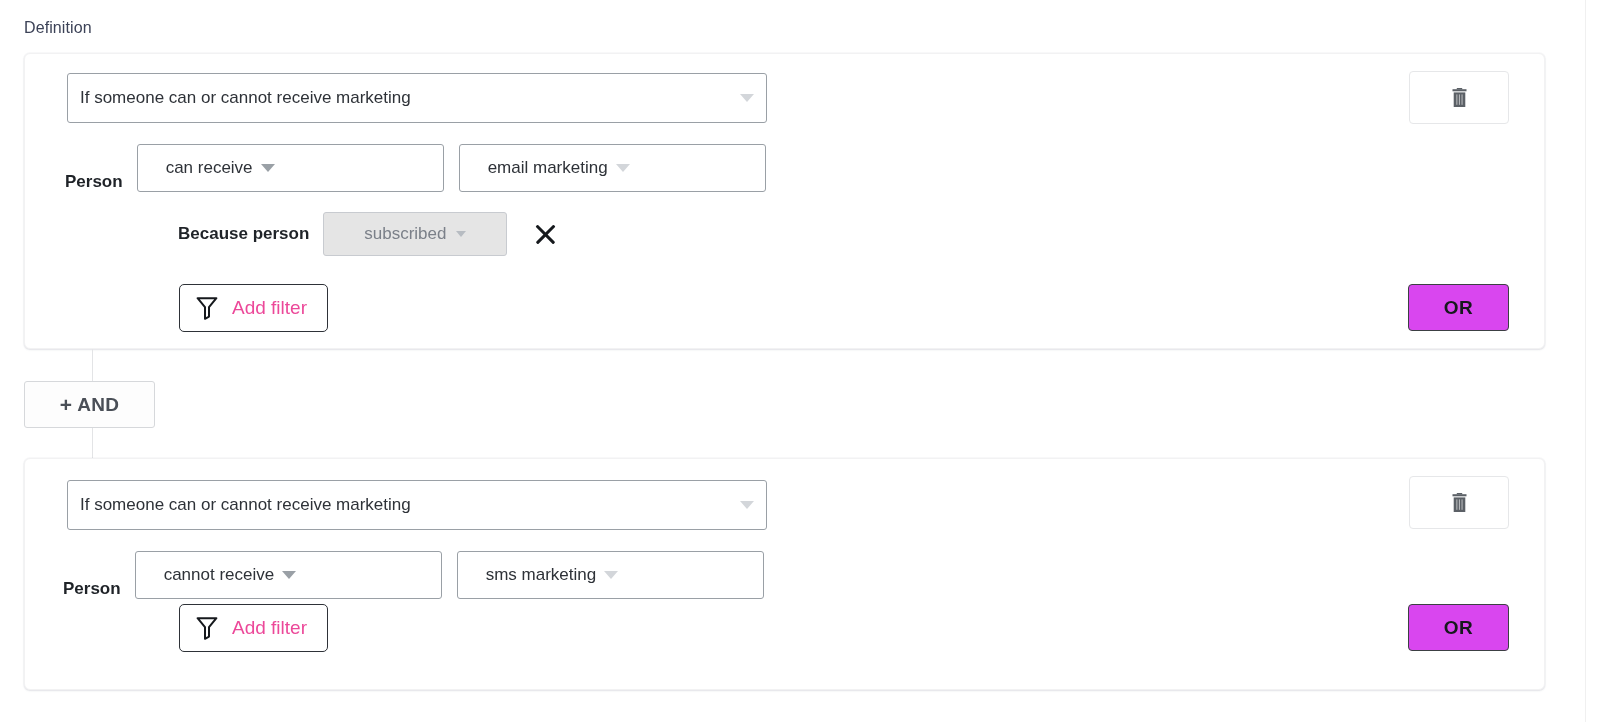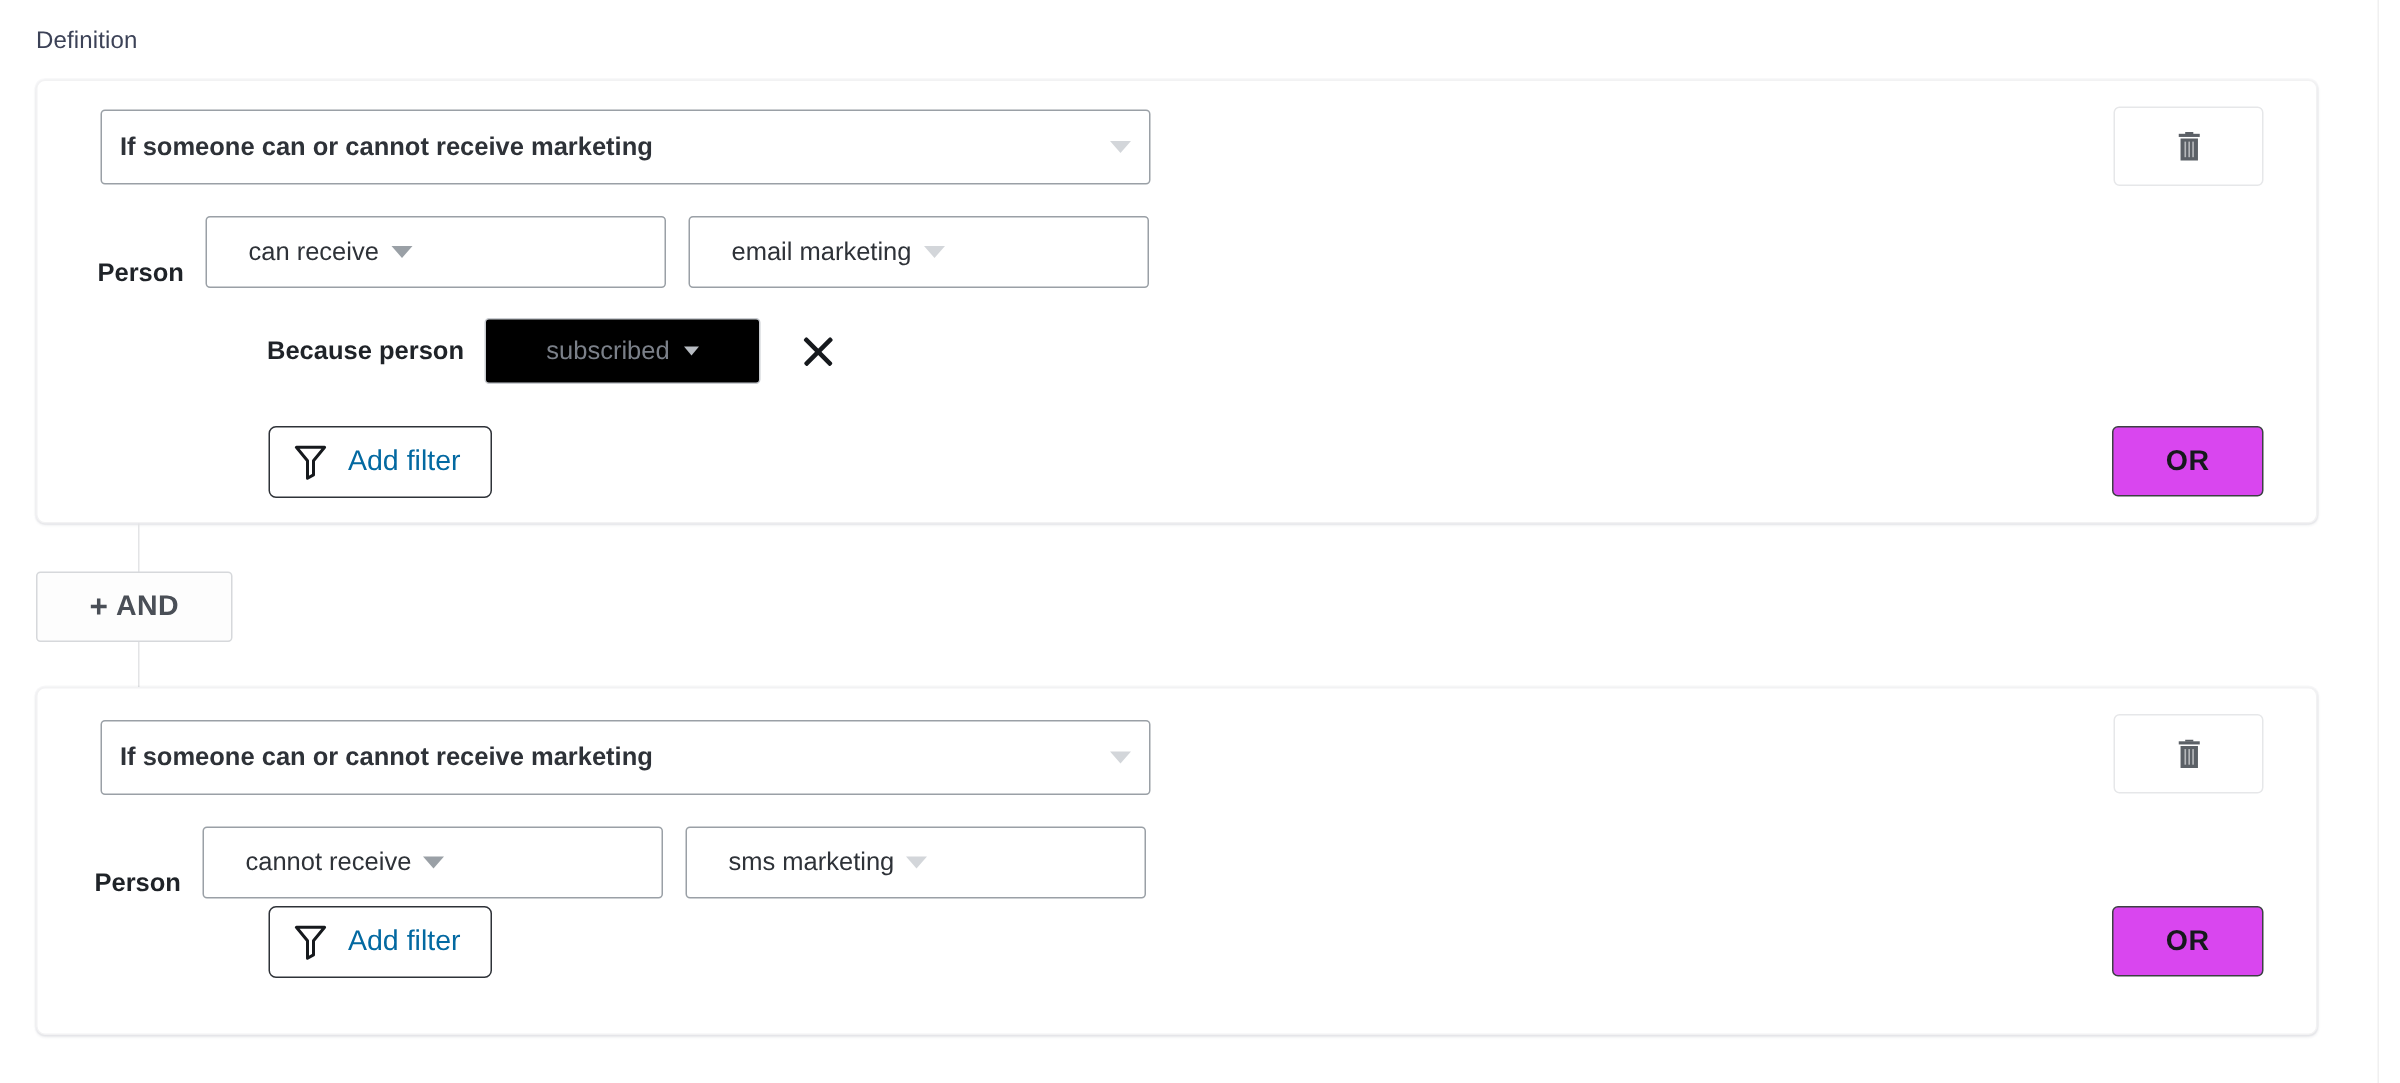--- a/index.html
+++ b/index.html
@@ -64,21 +64,20 @@
     padding: 0 12px;
     font-size: 17px;
     color: #2e3238;
     cursor: pointer;
     user-select: none;
   }
   .select .sel-text {
     flex: 1 1 auto;
     white-space: nowrap;
     overflow: hidden;
-    font-weight: bold;
   }
   .caret {
     flex: 0 0 auto;
     width: 0;
     height: 0;
     margin-left: 8px;
     border-left: 7px solid transparent;
     border-right: 7px solid transparent;
     border-top: 8px solid #d3d6da;
   }
@@ -131,21 +130,21 @@
     position: absolute;
     left: 153px;
     top: 158px;
     display: flex;
     align-items: center;
   }
   .sub-select {
     height: 44px;
     border: 1px solid #c8cbd0;
     border-radius: 3px;
-    background: #000000;
+    background: #e5e5e5;
     display: inline-flex;
     align-items: center;
     padding: 0 4px;
     font-size: 17px;
     color: #7b8089;
     cursor: pointer;
     user-select: none;
     min-width: 184px;
     justify-content: center;
   }
@@ -175,21 +174,21 @@
   .add-filter {
     position: absolute;
     height: 48px;
     border: 1.5px solid #2e3238;
     border-radius: 5px;
     background: #fff;
     display: flex;
     align-items: center;
     padding: 0 20px 0 16px;
     font-size: 19px;
-    color: #0369a1;
+    color: #ec4899;
     cursor: pointer;
     user-select: none;
   }
   .c1 .add-filter { left: 154px; top: 230px; }
   .c2 .add-filter { left: 154px; top: 145px; }
   .funnel { width: 22px; height: 24px; margin-right: 14px; flex: 0 0 auto; }
 
   
   .trash-btn {
     position: absolute;

